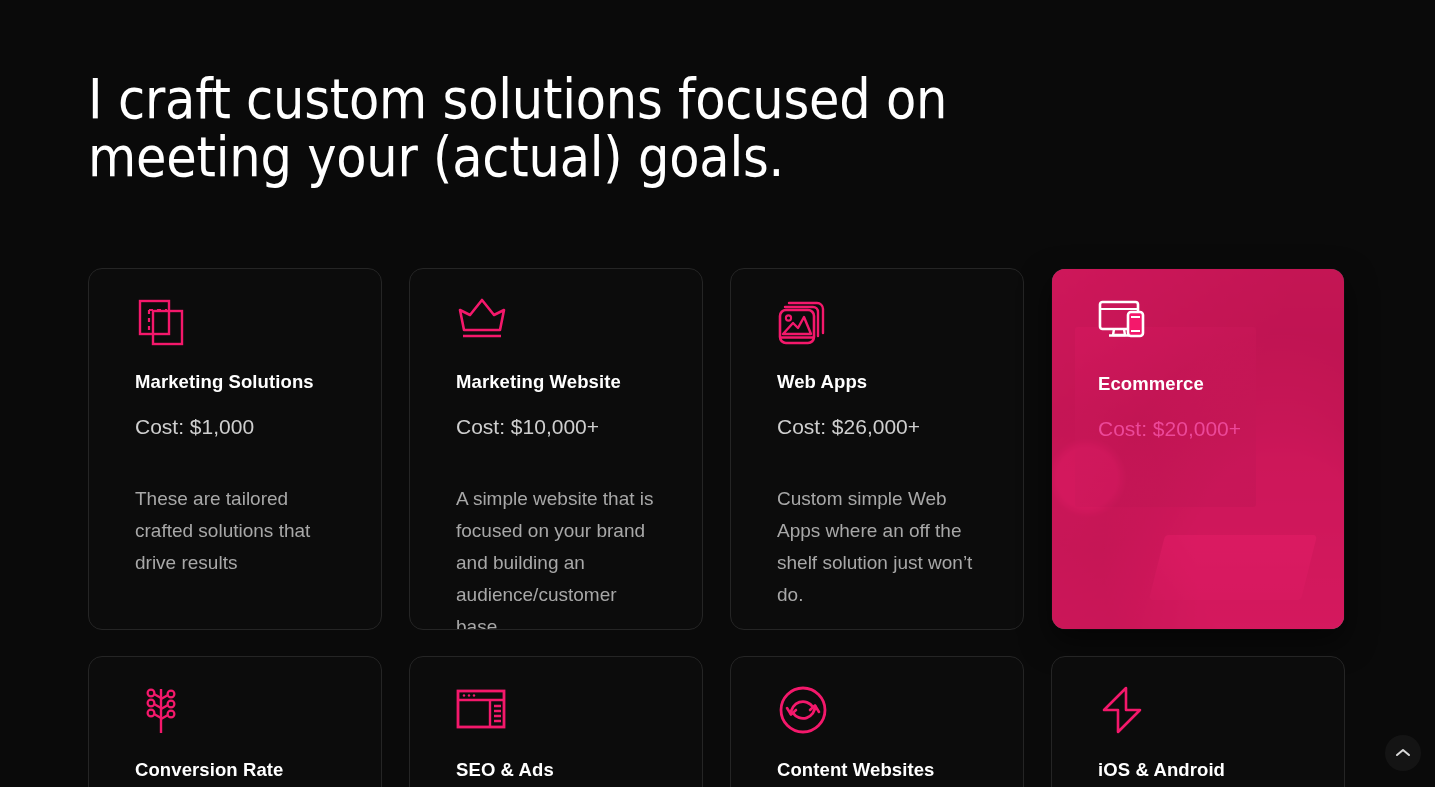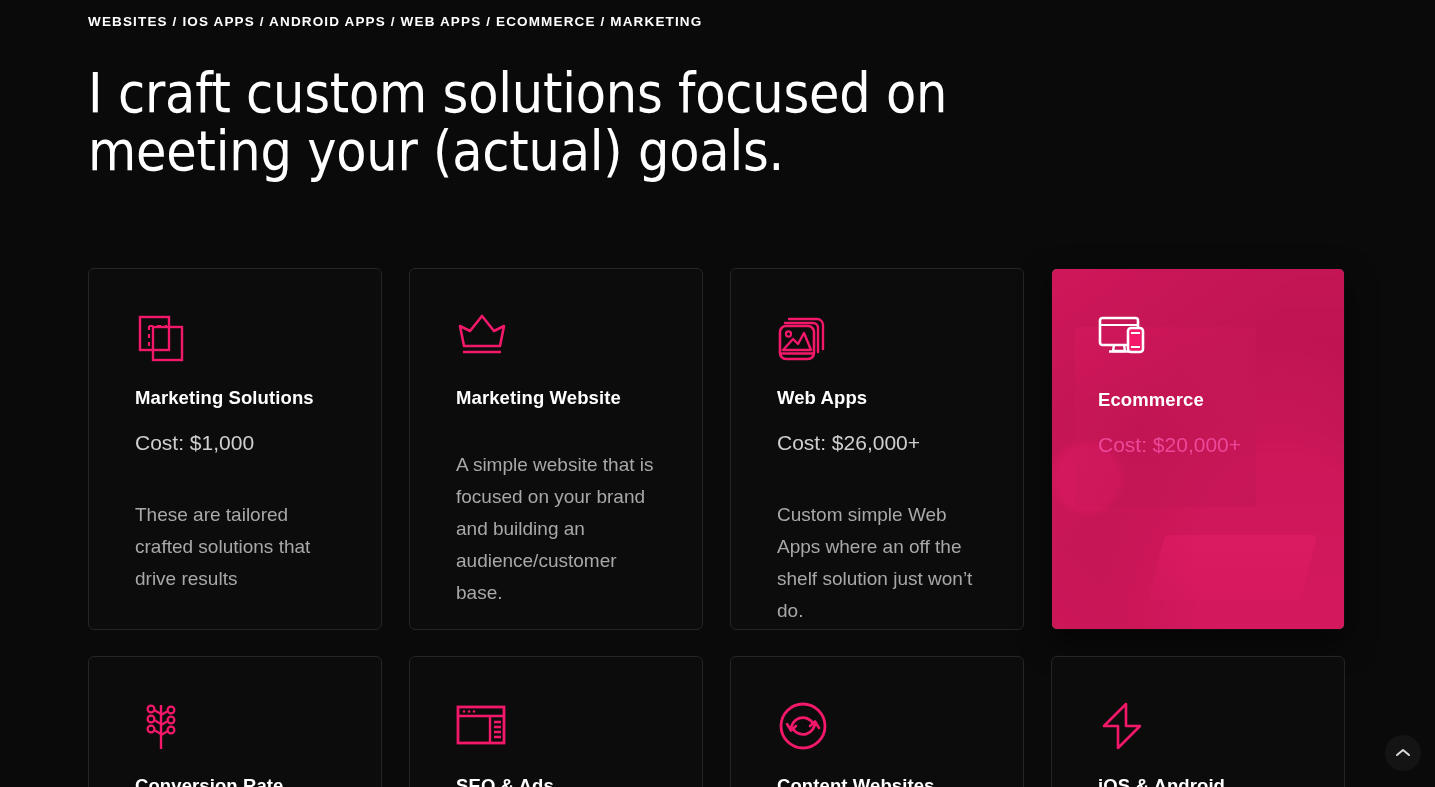--- a/index.html
+++ b/index.html
@@ -15,21 +15,21 @@
 
   .breadcrumb {
     position: absolute; left: 88px; top: 14px;
     font-size: 13.5px; font-weight: 700;
     letter-spacing: 1.15px;
     color: #ffffff;
     white-space: nowrap;
   }
 
   .headline {
-    position: absolute; left: 88px; top: 64px;
+    position: absolute; left: 88px; top: 70px;
     width: 900px;
     font-family: "DejaVu Sans Condensed", "Liberation Sans Narrow", "Liberation Sans", sans-serif;
     font-stretch: condensed;
     font-size: 55px;
     line-height: 58px;
     font-weight: 400;
     color: #ffffff;
     letter-spacing: -0.2px;
   }
   .headline span { display: block; }
@@ -40,23 +40,23 @@
     display: grid;
     grid-template-columns: repeat(4, 294px);
     grid-column-gap: 27px;
     grid-row-gap: 26px;
   }
 
   .card {
     position: relative;
     height: 362px;
     border: 1px solid #252525;
-    border-radius: 6px;
+    border-radius: 14px;
     background: #0c0c0c;
-    padding: 44px 46px 0 46px;
+    padding: 28px 46px 0 46px;
     overflow: hidden;
   }
   .card.featured {
     border-color: transparent;
     box-shadow: 0 12px 30px rgba(0,0,0,0.55);
   }
 
   
   .card .photo {
     position: absolute; inset: 0;
@@ -137,21 +137,20 @@
     display: flex; align-items: center; justify-content: center;
     cursor: pointer;
   }
   .to-top svg { display:block; }
 </style>
 </head>
 <body>
 
 <div class="page">
 
-  <div class="breadcrumb">WEBSITES / IOS APPS / ANDROID APPS / WEB APPS / ECOMMERCE / MARKETING</div>
 
   <h1 class="headline">
     <span>I craft custom solutions focused on</span>
     <span>meeting your (actual) goals.</span>
   </h1>
 
   <div class="grid">
 
     <div class="card">
       <div class="inner">
@@ -171,20 +170,21 @@
 
     <div class="card">
       <div class="inner">
         <span class="icon">
           <svg width="52" height="52" viewBox="0 0 52 52" fill="none">
             <path d="M4 13 L14 18 L26 3 L38 18 L48 13 L44 33 L8 33 Z" stroke="#f4186b" stroke-width="2.6" stroke-linejoin="round"></path>
             <line x1="7" y1="39" x2="45" y2="39" stroke="#f4186b" stroke-width="2.6"></line>
           </svg>
         </span>
         <div class="card-title">Marketing Website</div>
+        <div class="card-cost">Cost: $10,000+</div>
         <div class="card-desc">A simple website that is focused on your brand and building an audience/customer base.</div>
       </div>
     </div>
 
     <div class="card">
       <div class="inner">
         <span class="icon">
           <svg width="52" height="52" viewBox="0 0 52 52" fill="none">
             <path d="M12 6 h28 a6 6 0 0 1 6 6 v24" stroke="#f4186b" stroke-width="2.4" stroke-linecap="round"></path>
             <path d="M8 10 h28 a5 5 0 0 1 5 5 v24" stroke="#f4186b" stroke-width="2.4" stroke-linecap="round"></path>

